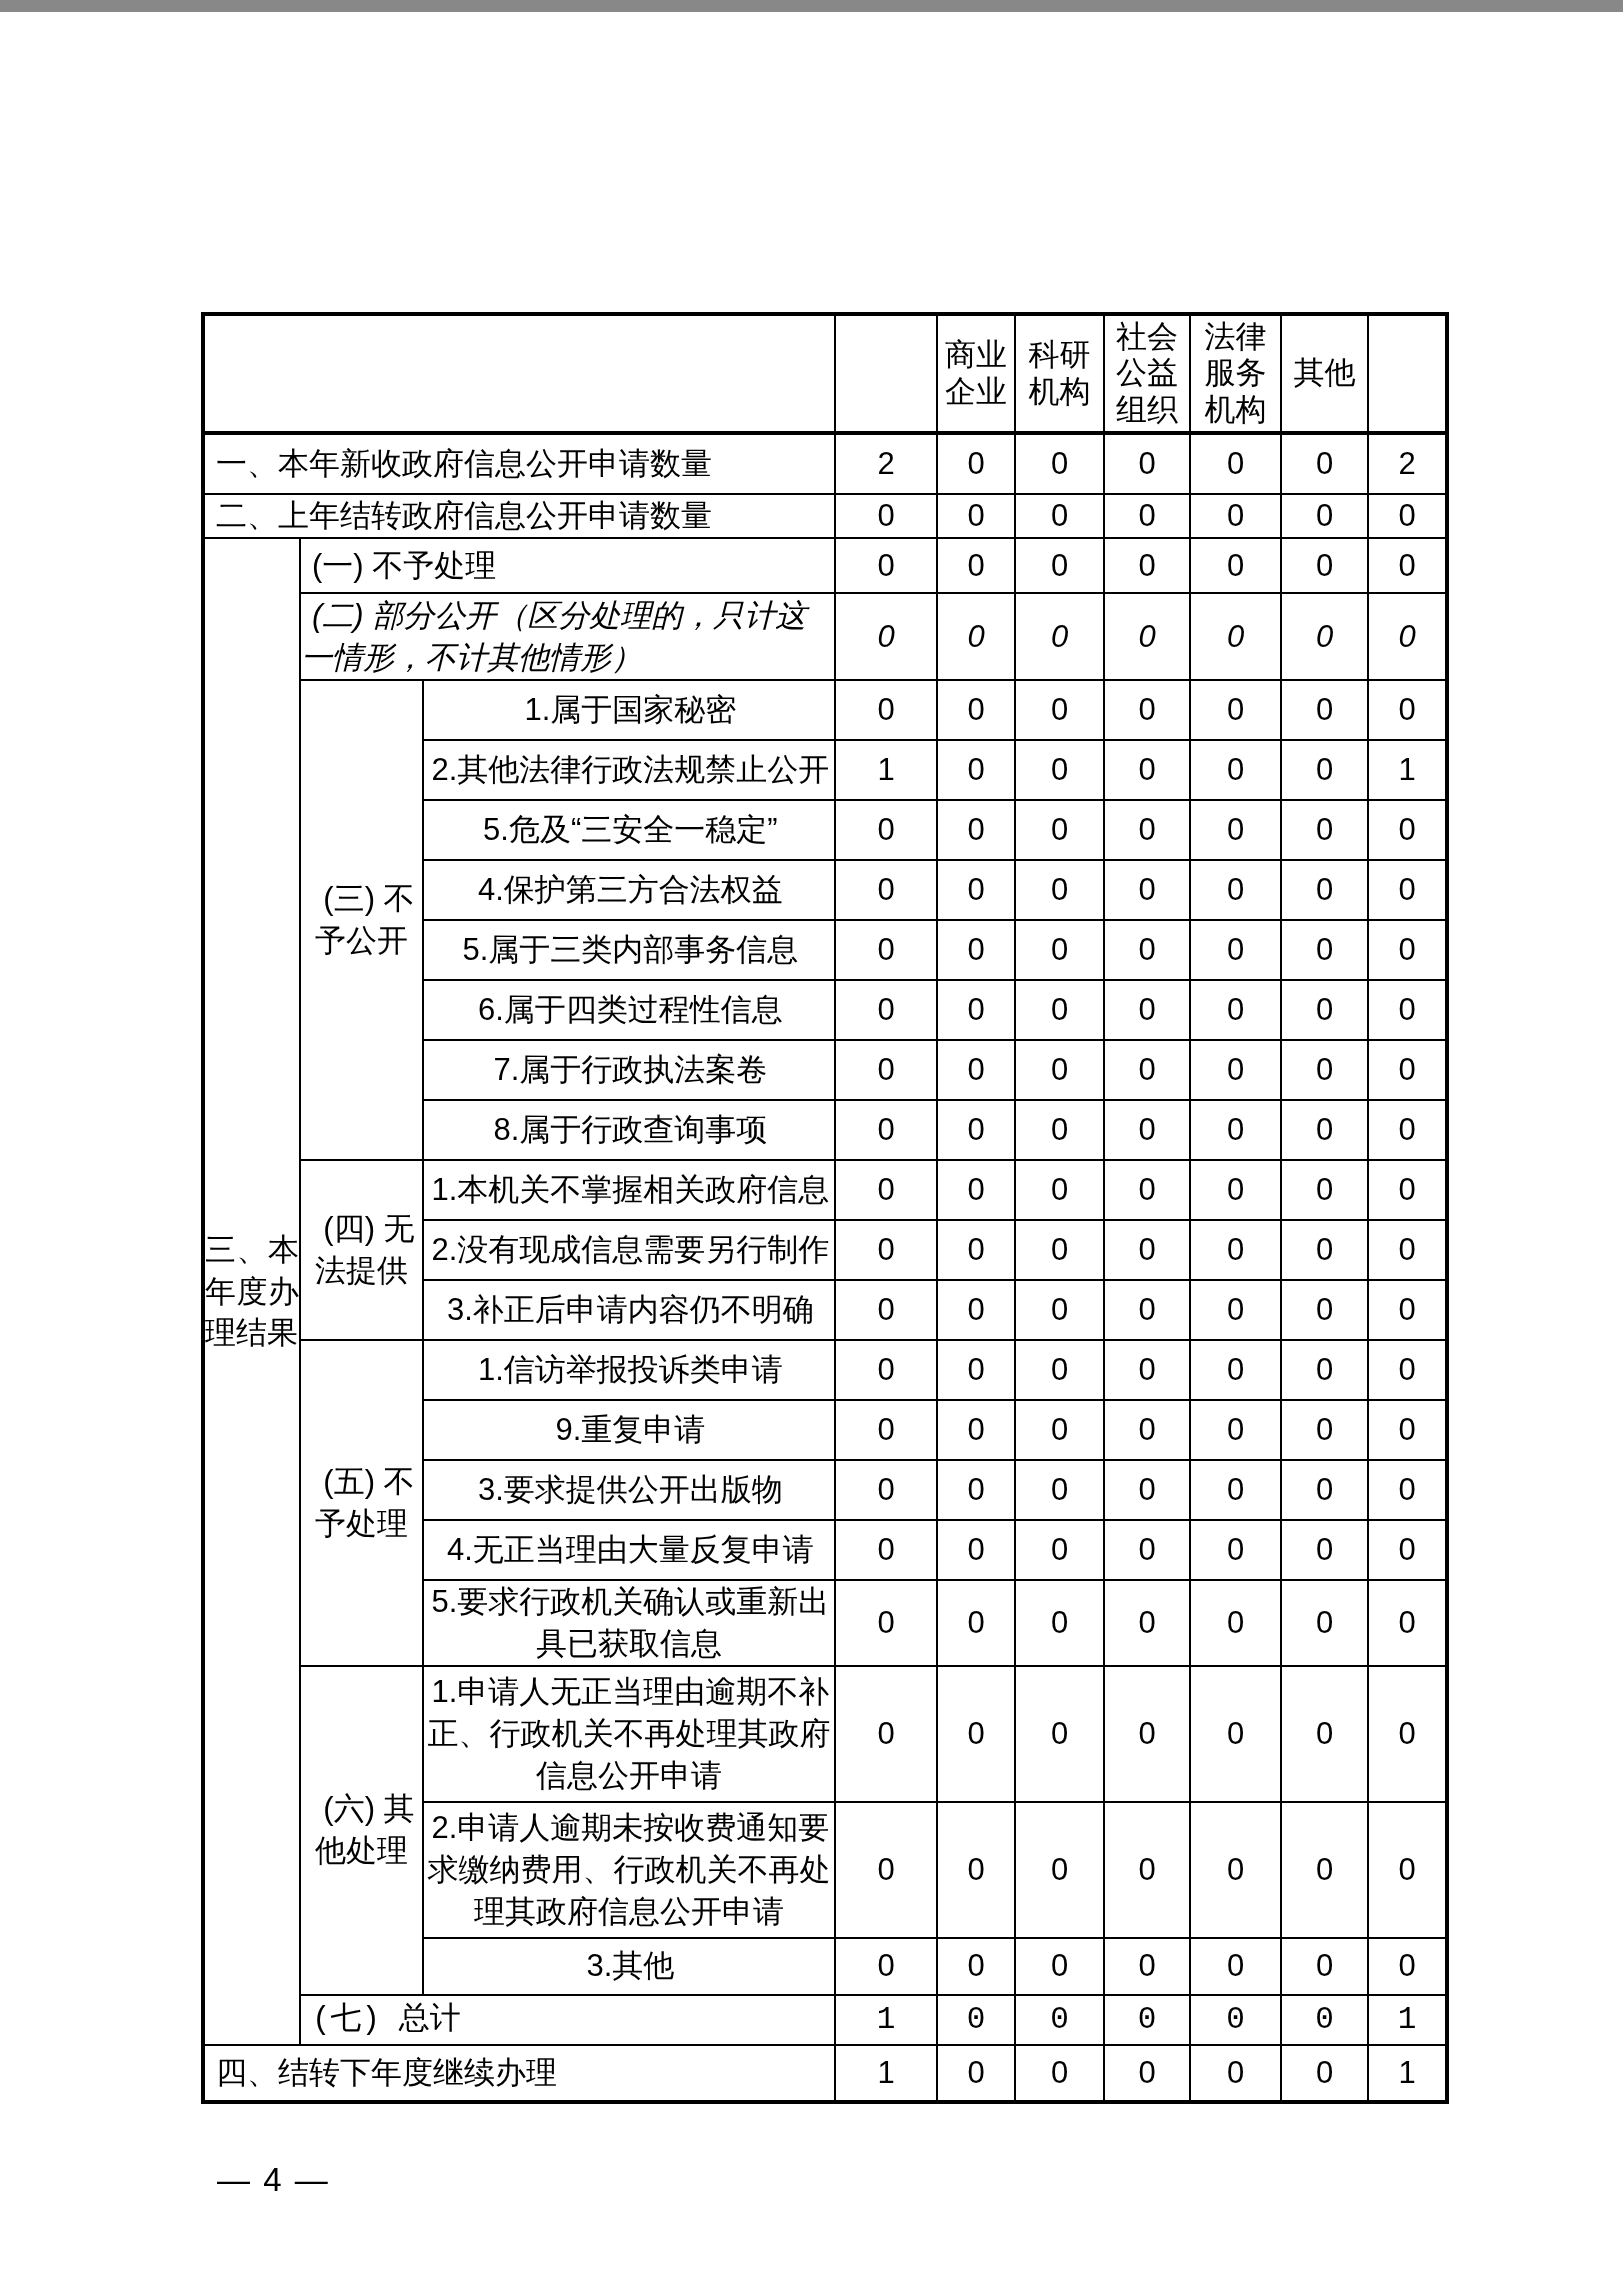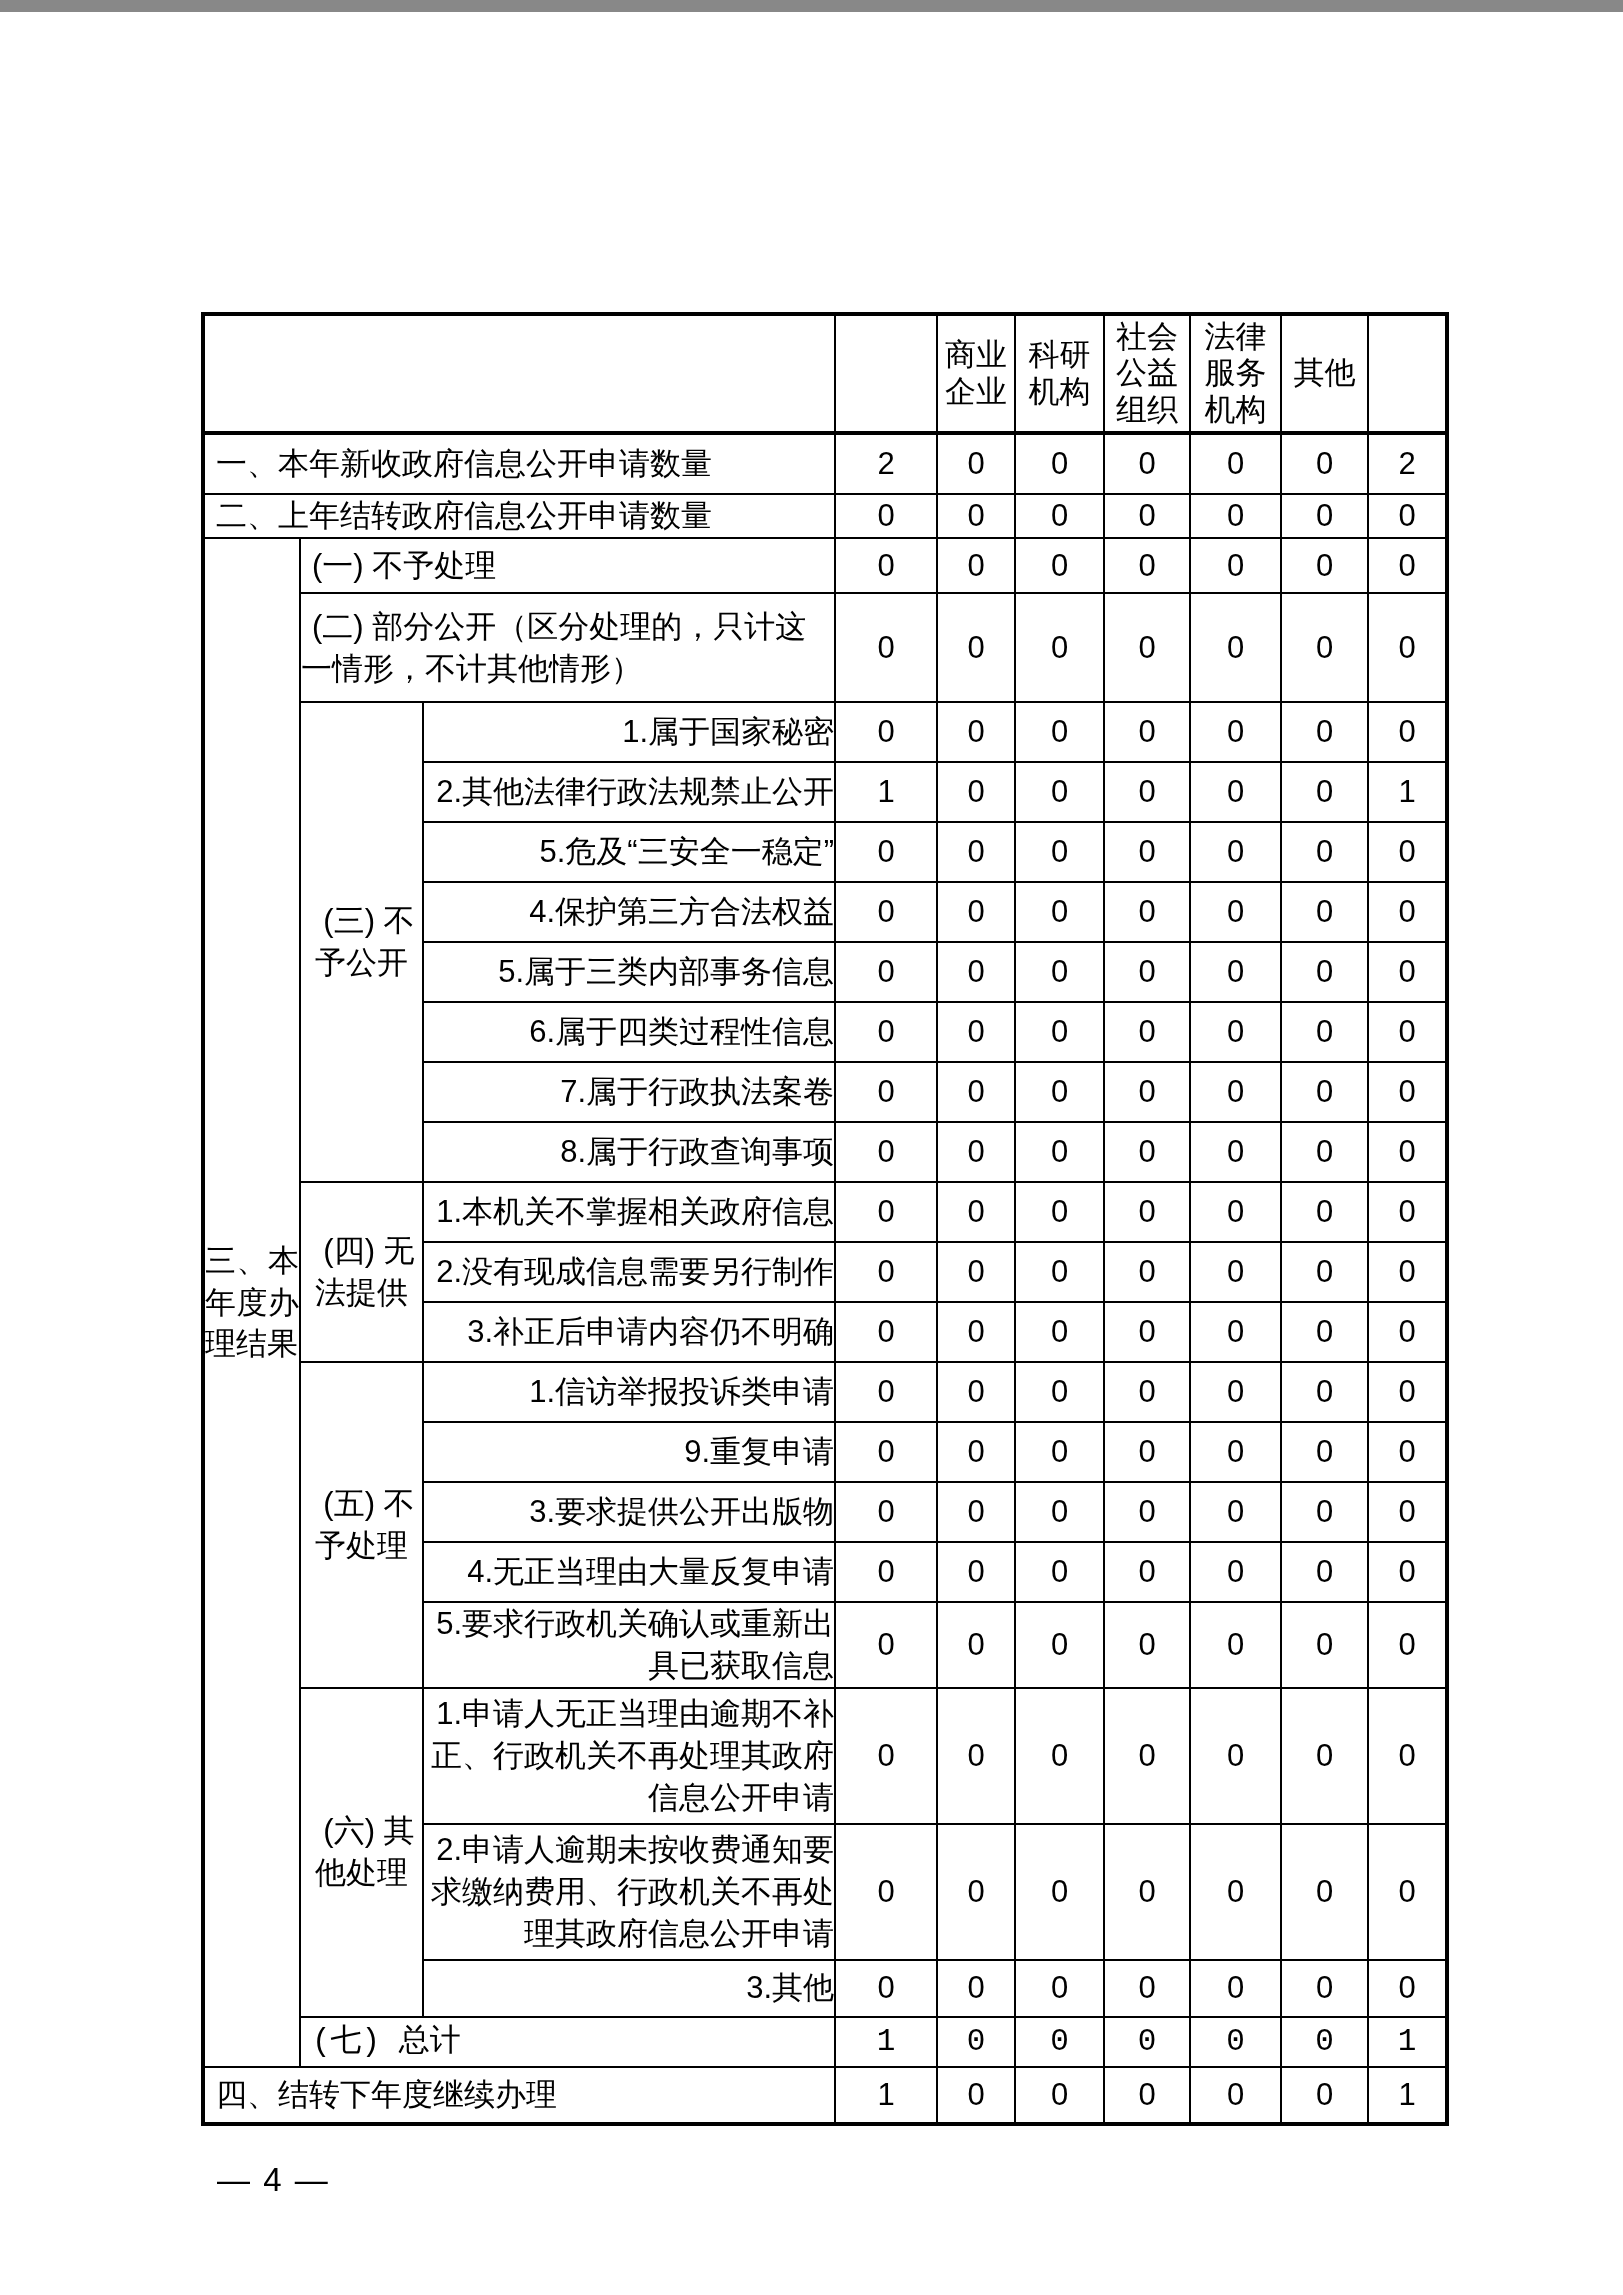--- a/index.html
+++ b/index.html
@@ -5,26 +5,26 @@
   html,body{margin:0;padding:0;background:#888;}
   .page{position:relative;width:1623px;height:2295px;background:#ffffff;
         font-family:"Liberation Sans","DejaVu Sans",sans-serif;color:#000;margin:12px auto;}
   table.report{position:absolute;left:201px;top:300px;width:1244px;
         border-collapse:collapse;table-layout:fixed;border:4.1px solid #000;}
   table.report td{border:2px solid #000;font-size:31px;line-height:1.35;
         vertical-align:middle;padding:0;overflow:hidden;word-break:break-all;}
   tr.hdr td{border-bottom:4.1px solid #000;text-align:center;line-height:1.18;padding:2.7px 1.4px;}
   td.num{text-align:center;}
   td.lbl{text-align:left;padding:2.7px 4.1px 2.7px 5.5px;text-indent:11px;}
-  td.sublbl{text-align:right;padding:2.7px 2.7px 2.7px 4.1px;text-indent:2.7px;}
+  td.sublbl{text-align:center;padding:2.7px 2.7px 2.7px 4.1px;text-indent:2.7px;}
   td.grplbl{text-align:center;padding:2.7px 0 2.7px 4.1px;text-indent:15px;line-height:1.5;}
   td.seclbl{text-align:justify;text-justify:inter-ideograph;padding:2.7px 3.4px;
         text-indent:0;line-height:1.6;font-size:30px;}
   tr.h-header{height:110px;} tr.h89{height:61px;} tr.h80{height:44px;}
-  tr.h81{height:55px;} tr.h127{height:109px;} tr.h88{height:60px;}
+  tr.h81{height:55px;} tr.h127{height:87px;font-style:italic;} tr.h88{height:60px;}
   tr.h118{height:80px;} tr.h200{height:136px;} tr.h78{height:57px;} tr.h74{height:50px;font-family:Liberation Mono, monospace;}
   .pagenum{position:absolute;left:217px;top:2149px;font-size:33px;letter-spacing:2px;}
 </style>
 </head>
 <body>
 
 <div class="page">
 
 <table class="report">
 <colgroup>

